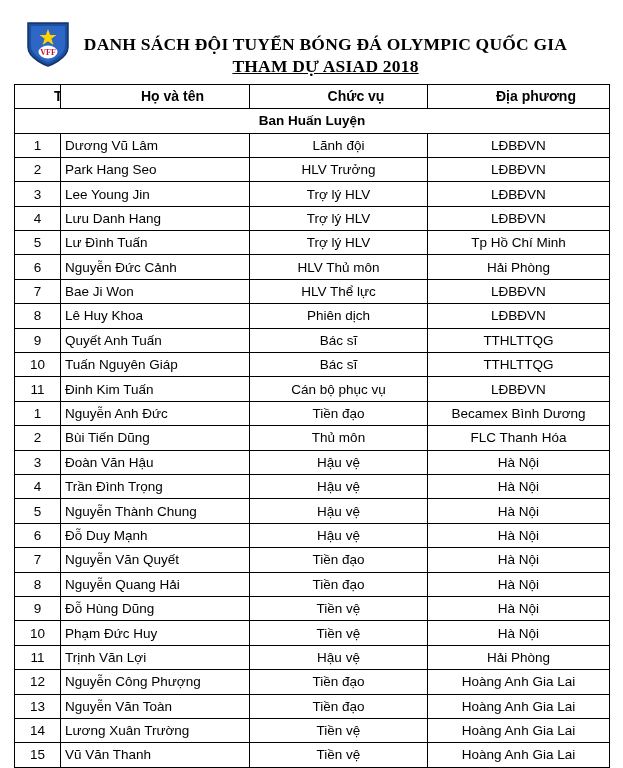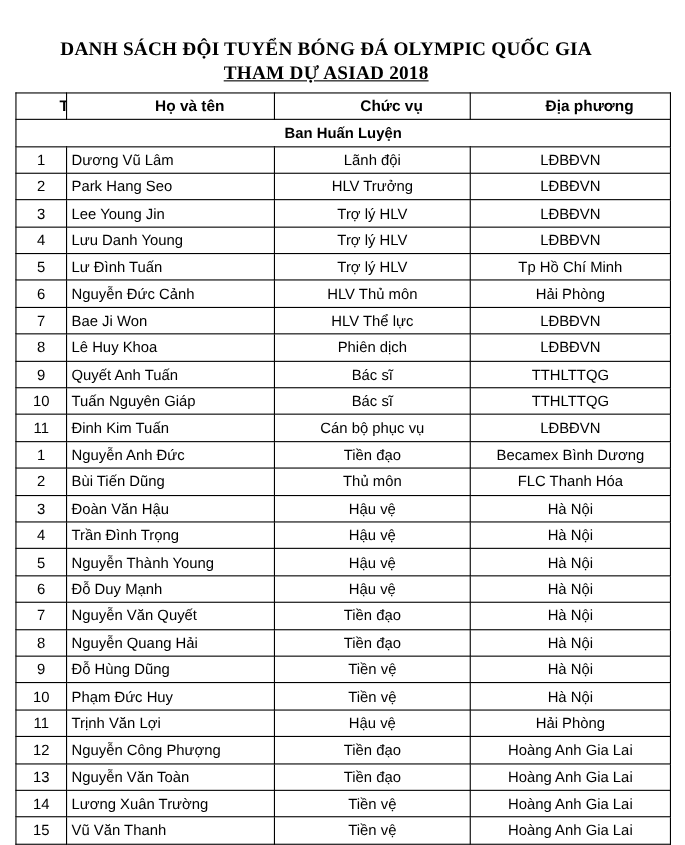--- a/index.html
+++ b/index.html
@@ -96,20 +96,29 @@
     font-weight: bold;
     font-size: 14px;
   }
 </style>
 </head>
 <body>
 
 <div class="page">
 
   <div class="header">
+    <div class="logo">
+      <svg width="48" height="50" viewBox="0 0 48 50" xmlns="http://www.w3.org/2000/svg">
+        <path d="M4 4 H44 V28 C44 40 24 47 24 47 C24 47 4 40 4 28 Z" fill="#1b4fa0" stroke="#14326b" stroke-width="1.5"></path>
+        <path d="M7 7 H41 V27 C41 37 24 43.5 24 43.5 C24 43.5 7 37 7 27 Z" fill="#2d66c4"></path>
+        <polygon points="24,10 26.2,16 32.5,16 27.4,19.8 29.4,26 24,22.2 18.6,26 20.6,19.8 15.5,16 21.8,16" fill="#ffd200"></polygon>
+        <ellipse cx="24" cy="33" rx="9.5" ry="6.5" fill="#ffffff"></ellipse>
+        <text x="24" y="36" font-family="Liberation Serif, serif" font-size="8" font-weight="bold" fill="#c8102e" text-anchor="middle">VFF</text>
+      </svg>
+    </div>
     <div class="title-block">
       <div class="title-line1">DANH SÁCH ĐỘI TUYỂN BÓNG ĐÁ OLYMPIC QUỐC GIA</div>
       <div class="title-line2">THAM DỰ ASIAD 2018</div>
     </div>
   </div>
 
   <table class="roster">
     <colgroup>
       <col class="c-tt">
         <col class="c-name">
@@ -141,21 +150,21 @@
           <td class="local">LĐBĐVN</td>
         </tr>
         <tr>
           <td class="tt">3</td>
           <td class="name">Lee Young Jin</td>
           <td class="role">Trợ lý HLV</td>
           <td class="local">LĐBĐVN</td>
         </tr>
         <tr>
           <td class="tt">4</td>
-          <td class="name">Lưu Danh Young</td>
+          <td class="name">Lưu Danh Hang</td>
           <td class="role">Trợ lý HLV</td>
           <td class="local">LĐBĐVN</td>
         </tr>
         <tr>
           <td class="tt">5</td>
           <td class="name">Lư Đình Tuấn</td>
           <td class="role">Trợ lý HLV</td>
           <td class="local">Tp Hồ Chí Minh</td>
         </tr>
         <tr>
@@ -213,21 +222,21 @@
           <td class="local">Hà Nội</td>
         </tr>
         <tr>
           <td class="tt">4</td>
           <td class="name">Trần Đình Trọng</td>
           <td class="role">Hậu vệ</td>
           <td class="local">Hà Nội</td>
         </tr>
         <tr>
           <td class="tt">5</td>
-          <td class="name">Nguyễn Thành Young</td>
+          <td class="name">Nguyễn Thành Chung</td>
           <td class="role">Hậu vệ</td>
           <td class="local">Hà Nội</td>
         </tr>
         <tr>
           <td class="tt">6</td>
           <td class="name">Đỗ Duy Mạnh</td>
           <td class="role">Hậu vệ</td>
           <td class="local">Hà Nội</td>
         </tr>
         <tr>

